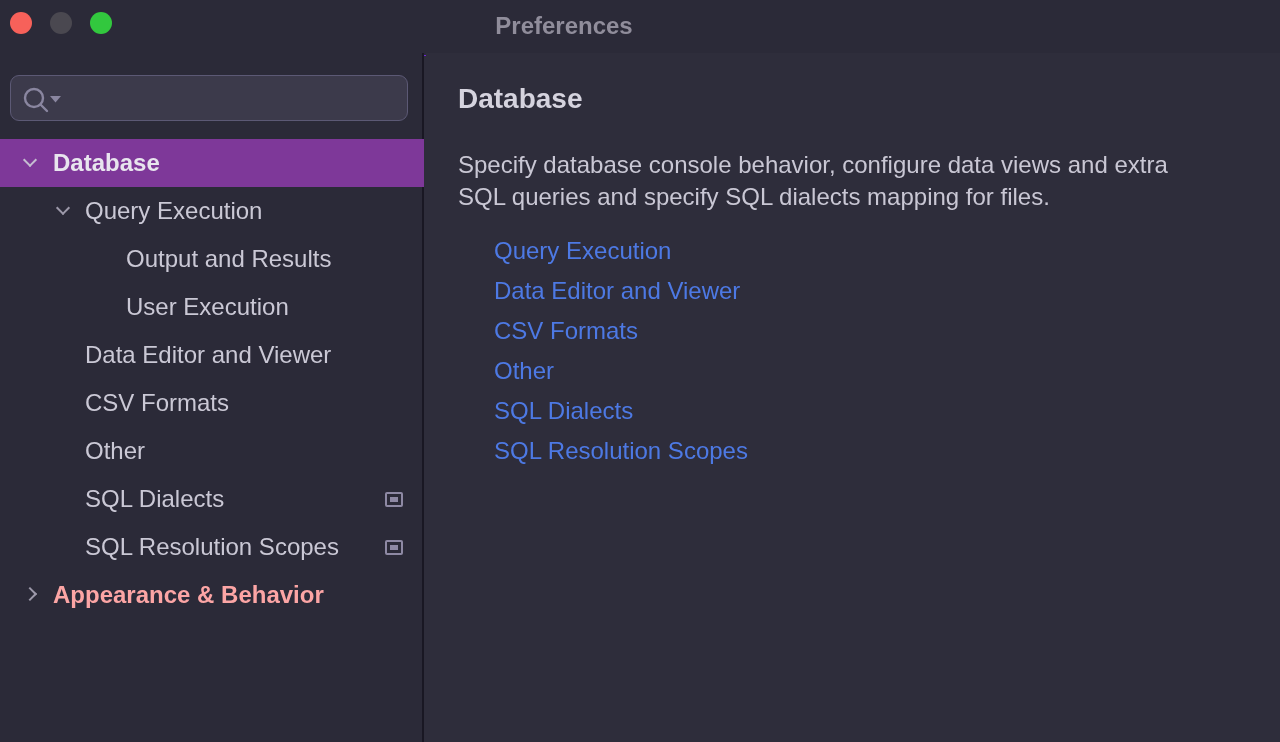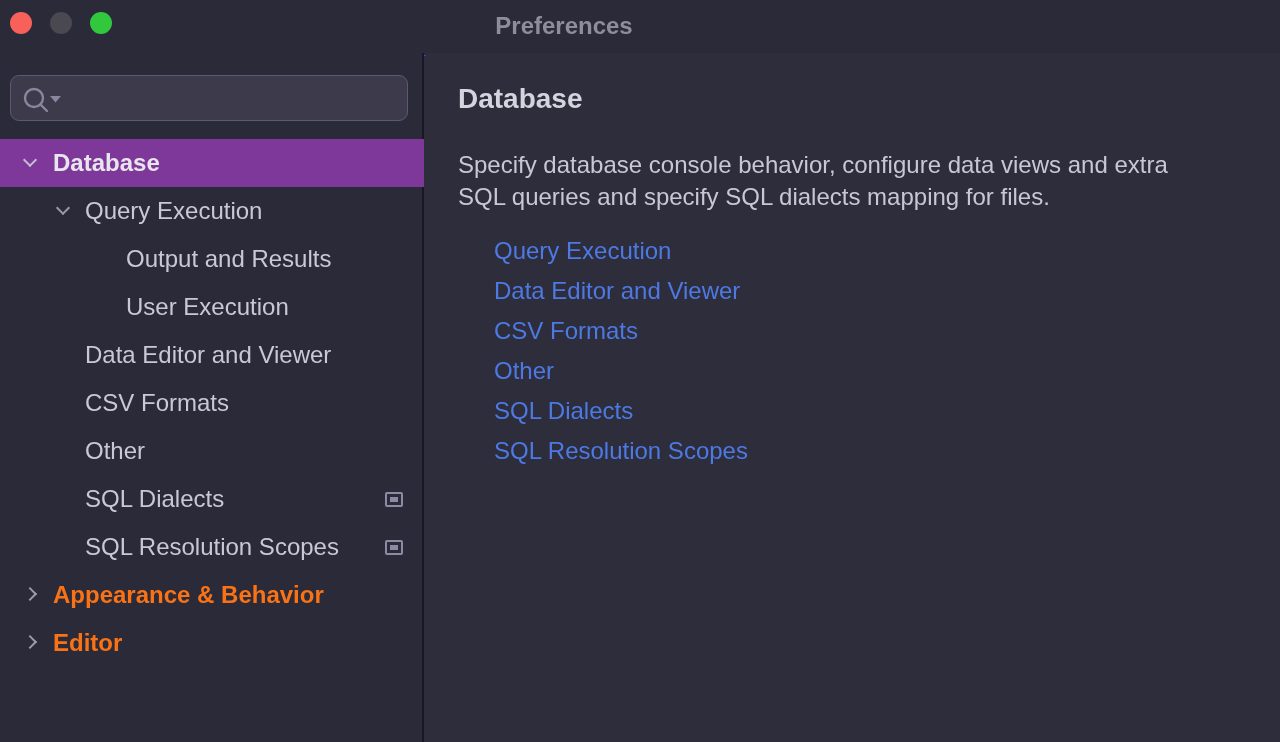--- a/index.html
+++ b/index.html
@@ -48,21 +48,21 @@
     width: 340px;
   }
   .search-icon-svg { position: absolute; left: 10px; top: 10px; }
 
   .tree { position: absolute; top: 86px; left: 0; width: 424px; }
   .row { position: relative; height: 48px; width: 424px; cursor: default; }
   .row .lbl {
     position: absolute; top: 0; height: 48px; line-height: 48px;
     font-size: 24px; color: #cac8d5; white-space: nowrap;
   }
-  .row.lvl0 .lbl { left: 53px; font-weight: bold; color: #f97316; }
+  .row.lvl0 .lbl { left: 53px; font-weight: bold; color: #fca5a5; }
   .row.lvl1 .lbl { left: 85px; }
   .row.lvl2 .lbl { left: 126px; }
   .row.selected { background: #7e3899; }
   .row.selected .lbl { color: #e8e5ee; }
   .chev {
     position: absolute; display: inline-block; width: 10px; height: 10px;
     border-right: 2.5px solid #9d99aa; border-bottom: 2.5px solid #9d99aa;
   }
   .chev.down  { transform: rotate(45deg); top: 16px; }
   .chev.right { transform: rotate(-45deg); top: 18px; }
@@ -160,24 +160,20 @@
             <span class="monitor-inner"></span>
           </span>
       </div>
 
       <div class="row lvl0">
         <span class="chev right"></span>
         <span class="lbl">Appearance &amp; Behavior</span>
       </div>
 
 
-      <div class="row lvl0">
-        <span class="chev right"></span>
-        <span class="lbl">Editor</span>
-      </div>
 
     </div>
   </div>
 
   <div class="main">
     <div class="main-heading">Database</div>
     <div class="main-desc">
       <div>Specify database console behavior, configure data views and extra</div>
       <div>SQL queries and specify SQL dialects mapping for files.</div>
     </div>

